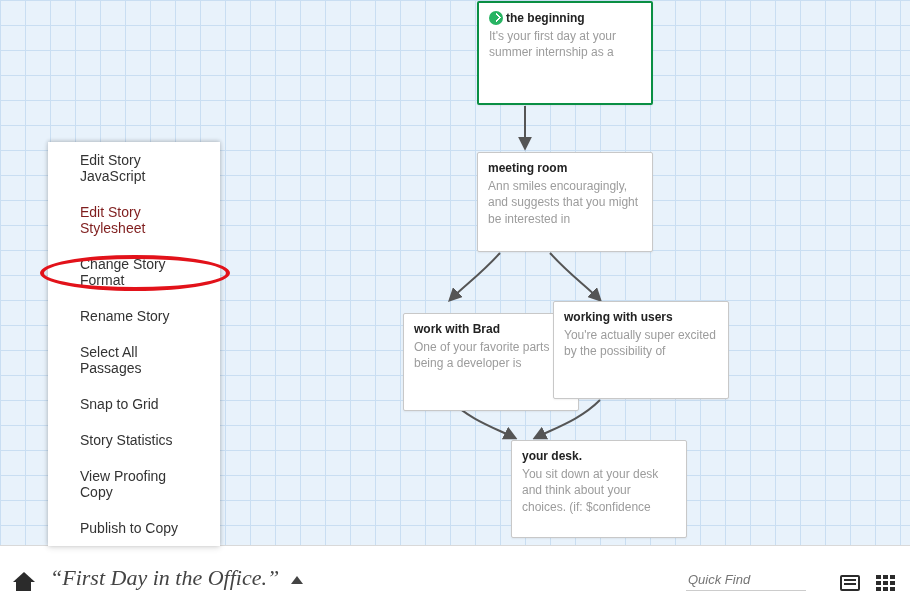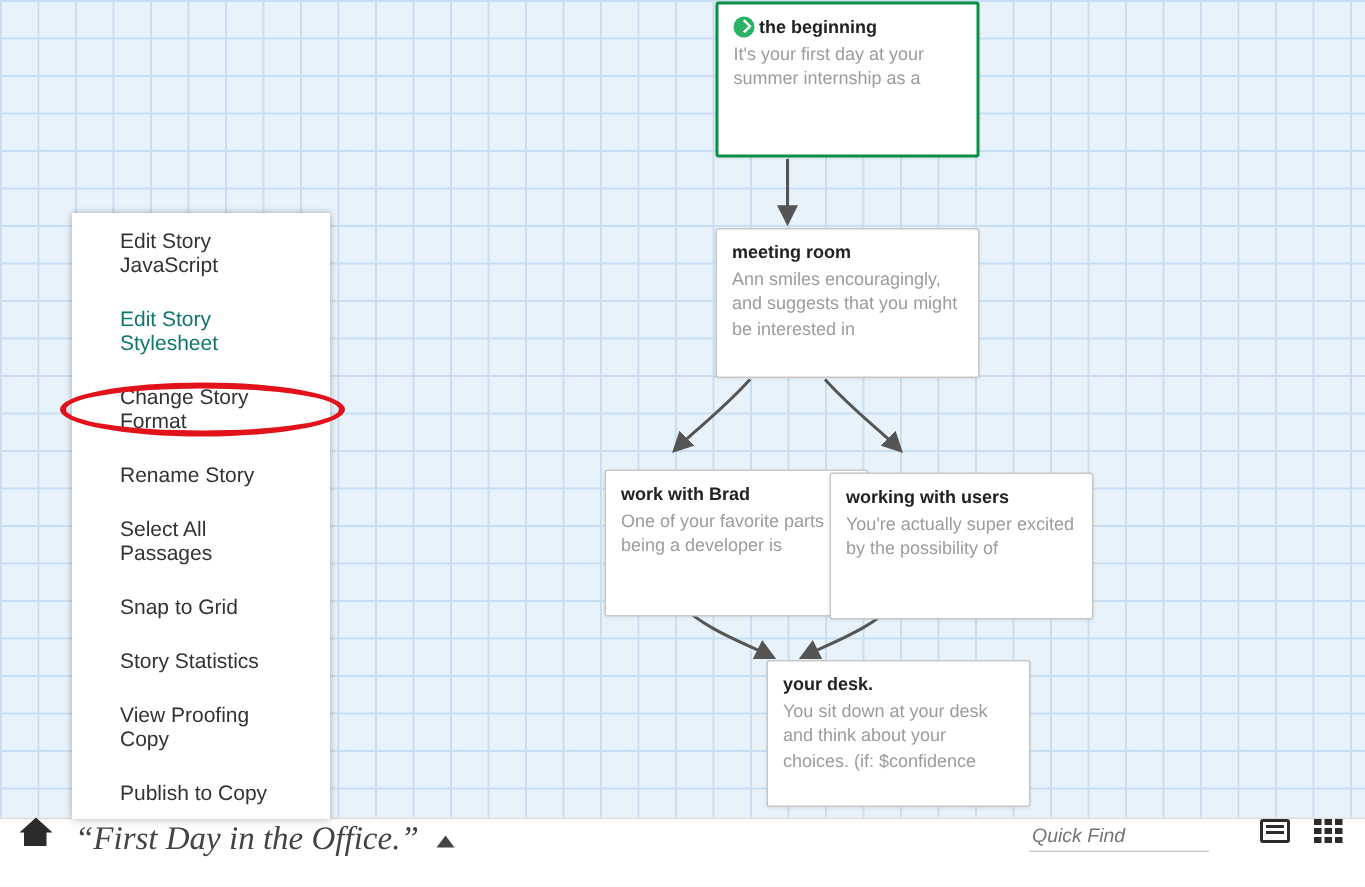--- a/index.html
+++ b/index.html
@@ -49,36 +49,36 @@
   
   .menu {
     position: absolute;
     left: 48px; bottom: 45px;
     width: 172px; background: #fff;
     box-shadow: 0 -1px 4px rgba(0,0,0,0.2), 0 2px 6px rgba(0,0,0,0.12);
     font-size: 14px; color: #333;
     z-index: 20;
   }
   .menu .item { padding: 10px 32px; cursor: pointer; }
-  .menu .item.selected { color: #0f766e; }
+  .menu .item.selected { color: #7f1d1d; }
 
   
   .ellipse {
     position: absolute;
     border: 4px solid #e2121a;
     border-radius: 50%;
     pointer-events: none;
     z-index: 30;
   }
 
   
   .toolbar {
     position: absolute; left: 0; right: 0; bottom: 0; height: 46px;
     border-top: 1px solid #d9d9d9; background: #fff;
-    display: flex; align-items: flex-start; padding: 0 14px;
+    display: flex; align-items: flex-end; padding: 0 14px;
     font-size: 20px; color: #2b2b2b;
   }
   .home-icon { width: 20px; height: 18px; position: relative; cursor: pointer; }
   .home-icon::before {
     content: ""; position: absolute; left: 2px; top: 8px; width: 15px; height: 10px; background: #2b2b2b;
   }
   .home-icon::after {
     content: ""; position: absolute; left: -1px; top: -1px; width: 0; height: 0;
     border-left: 11px solid transparent; border-right: 11px solid transparent; border-bottom: 10px solid #2b2b2b;
   }
@@ -125,21 +125,21 @@
   <div class="node" style="left:477px; top:152px; height:100px;">
     <span class="title">meeting room</span>
     <span class="body">Ann smiles encouragingly, and suggests that you might be interested in</span>
   </div>
 
   <div class="node" style="left:403px; top:313px; height:98px;">
     <span class="title">work with Brad</span>
     <span class="body">One of your favorite parts of being a developer is</span>
   </div>
 
-  <div class="node" style="left:553px; top:315px; height:98px;">
+  <div class="node" style="left:553px; top:301px; height:98px;">
     <span class="title">working with users</span>
     <span class="body">You're actually super excited by the possibility of</span>
   </div>
 
   <div class="node" style="left:488px; top:440px; height:98px;margin-left:23px;">
     <span class="title">your desk.</span>
     <span class="body">You sit down at your desk and think about your choices. (if: $confidence</span>
   </div>
 
 </div>

